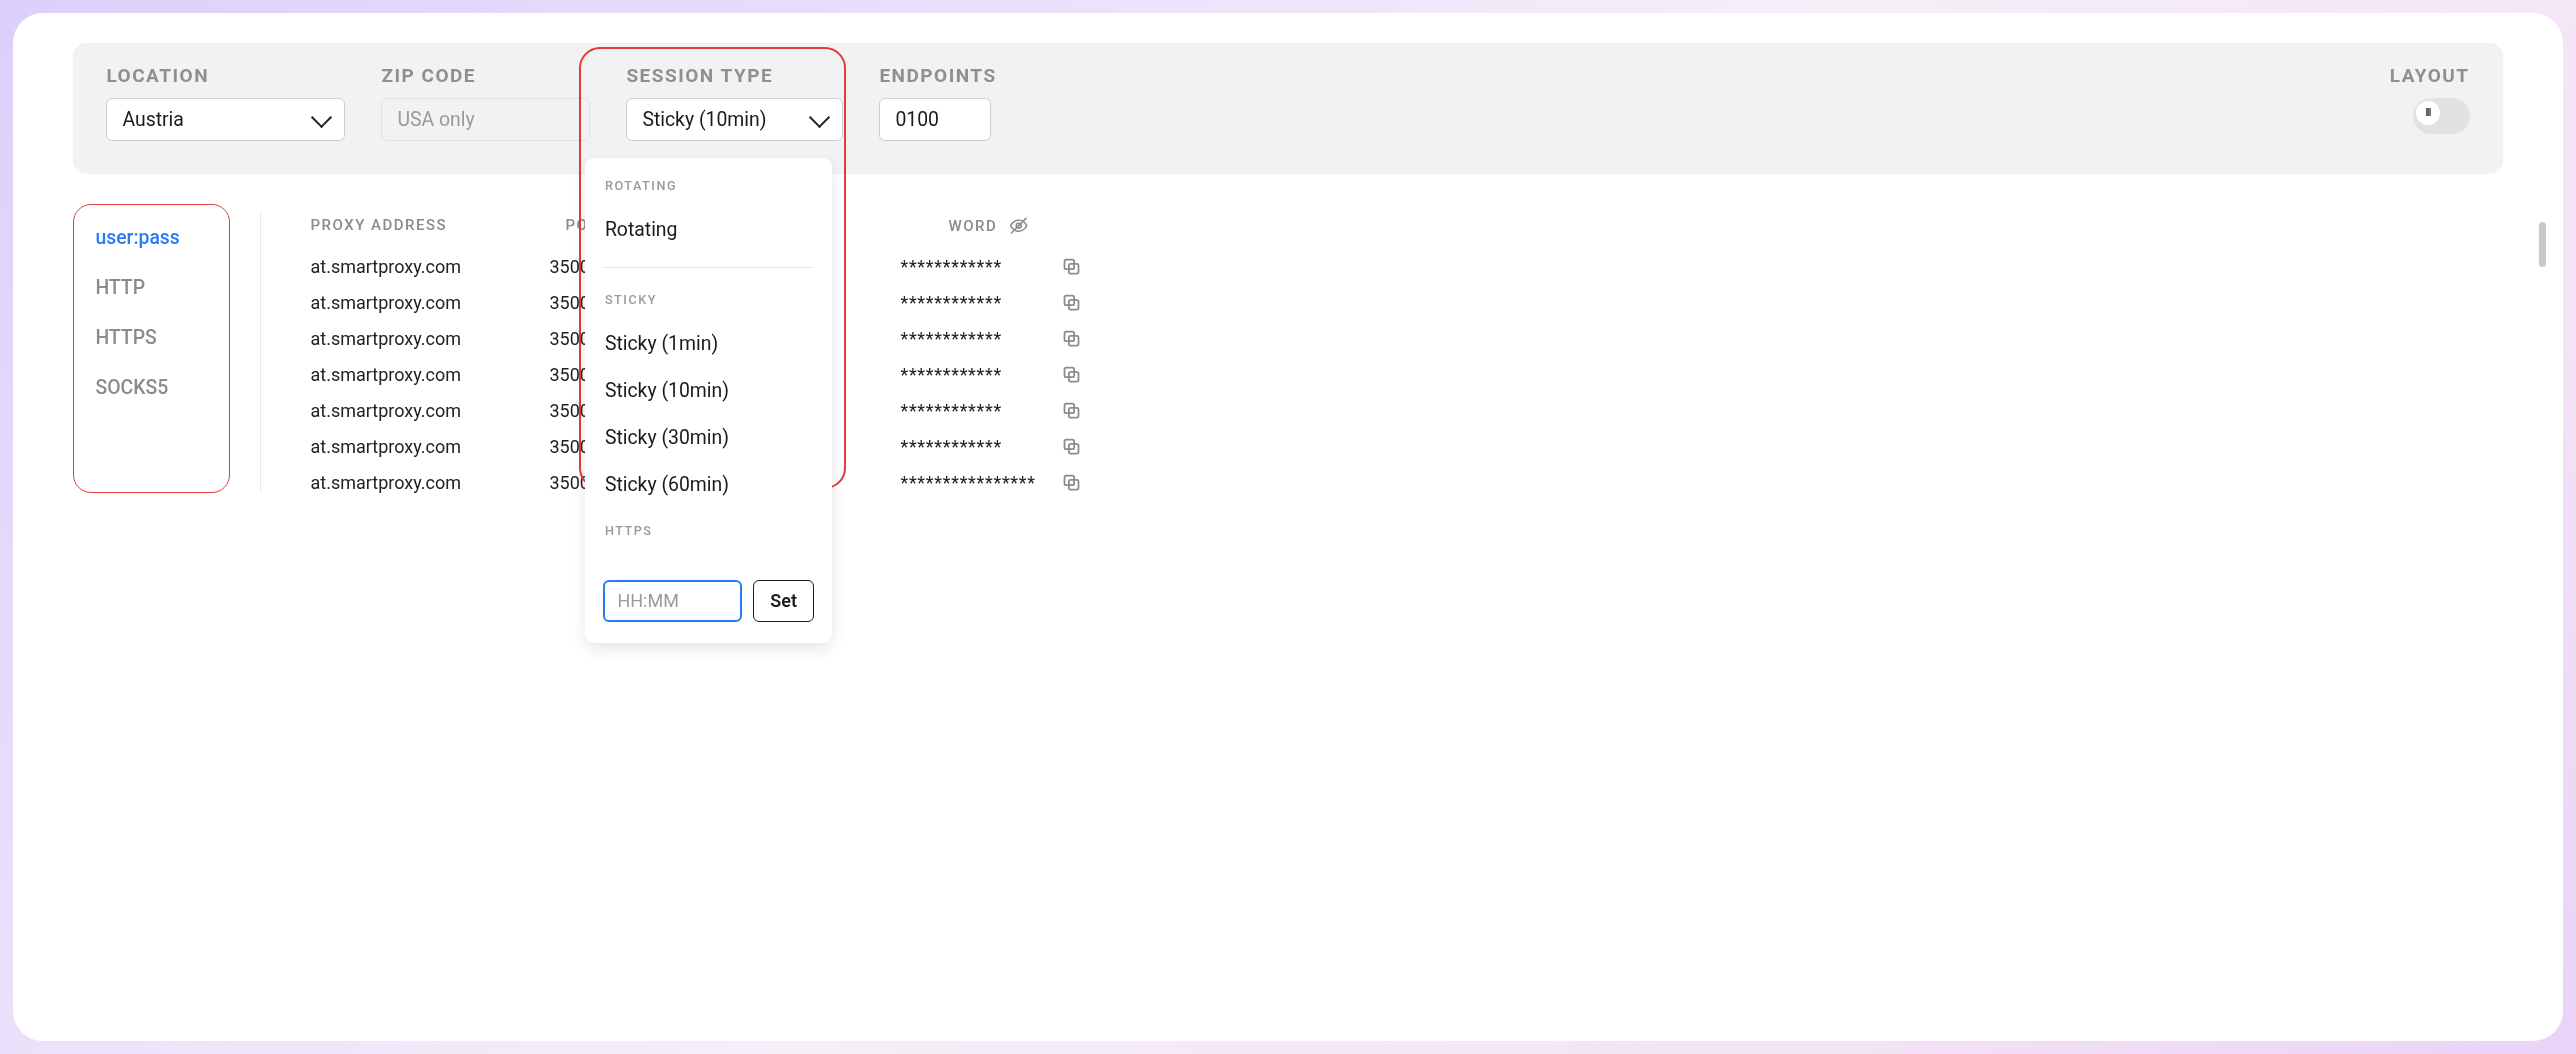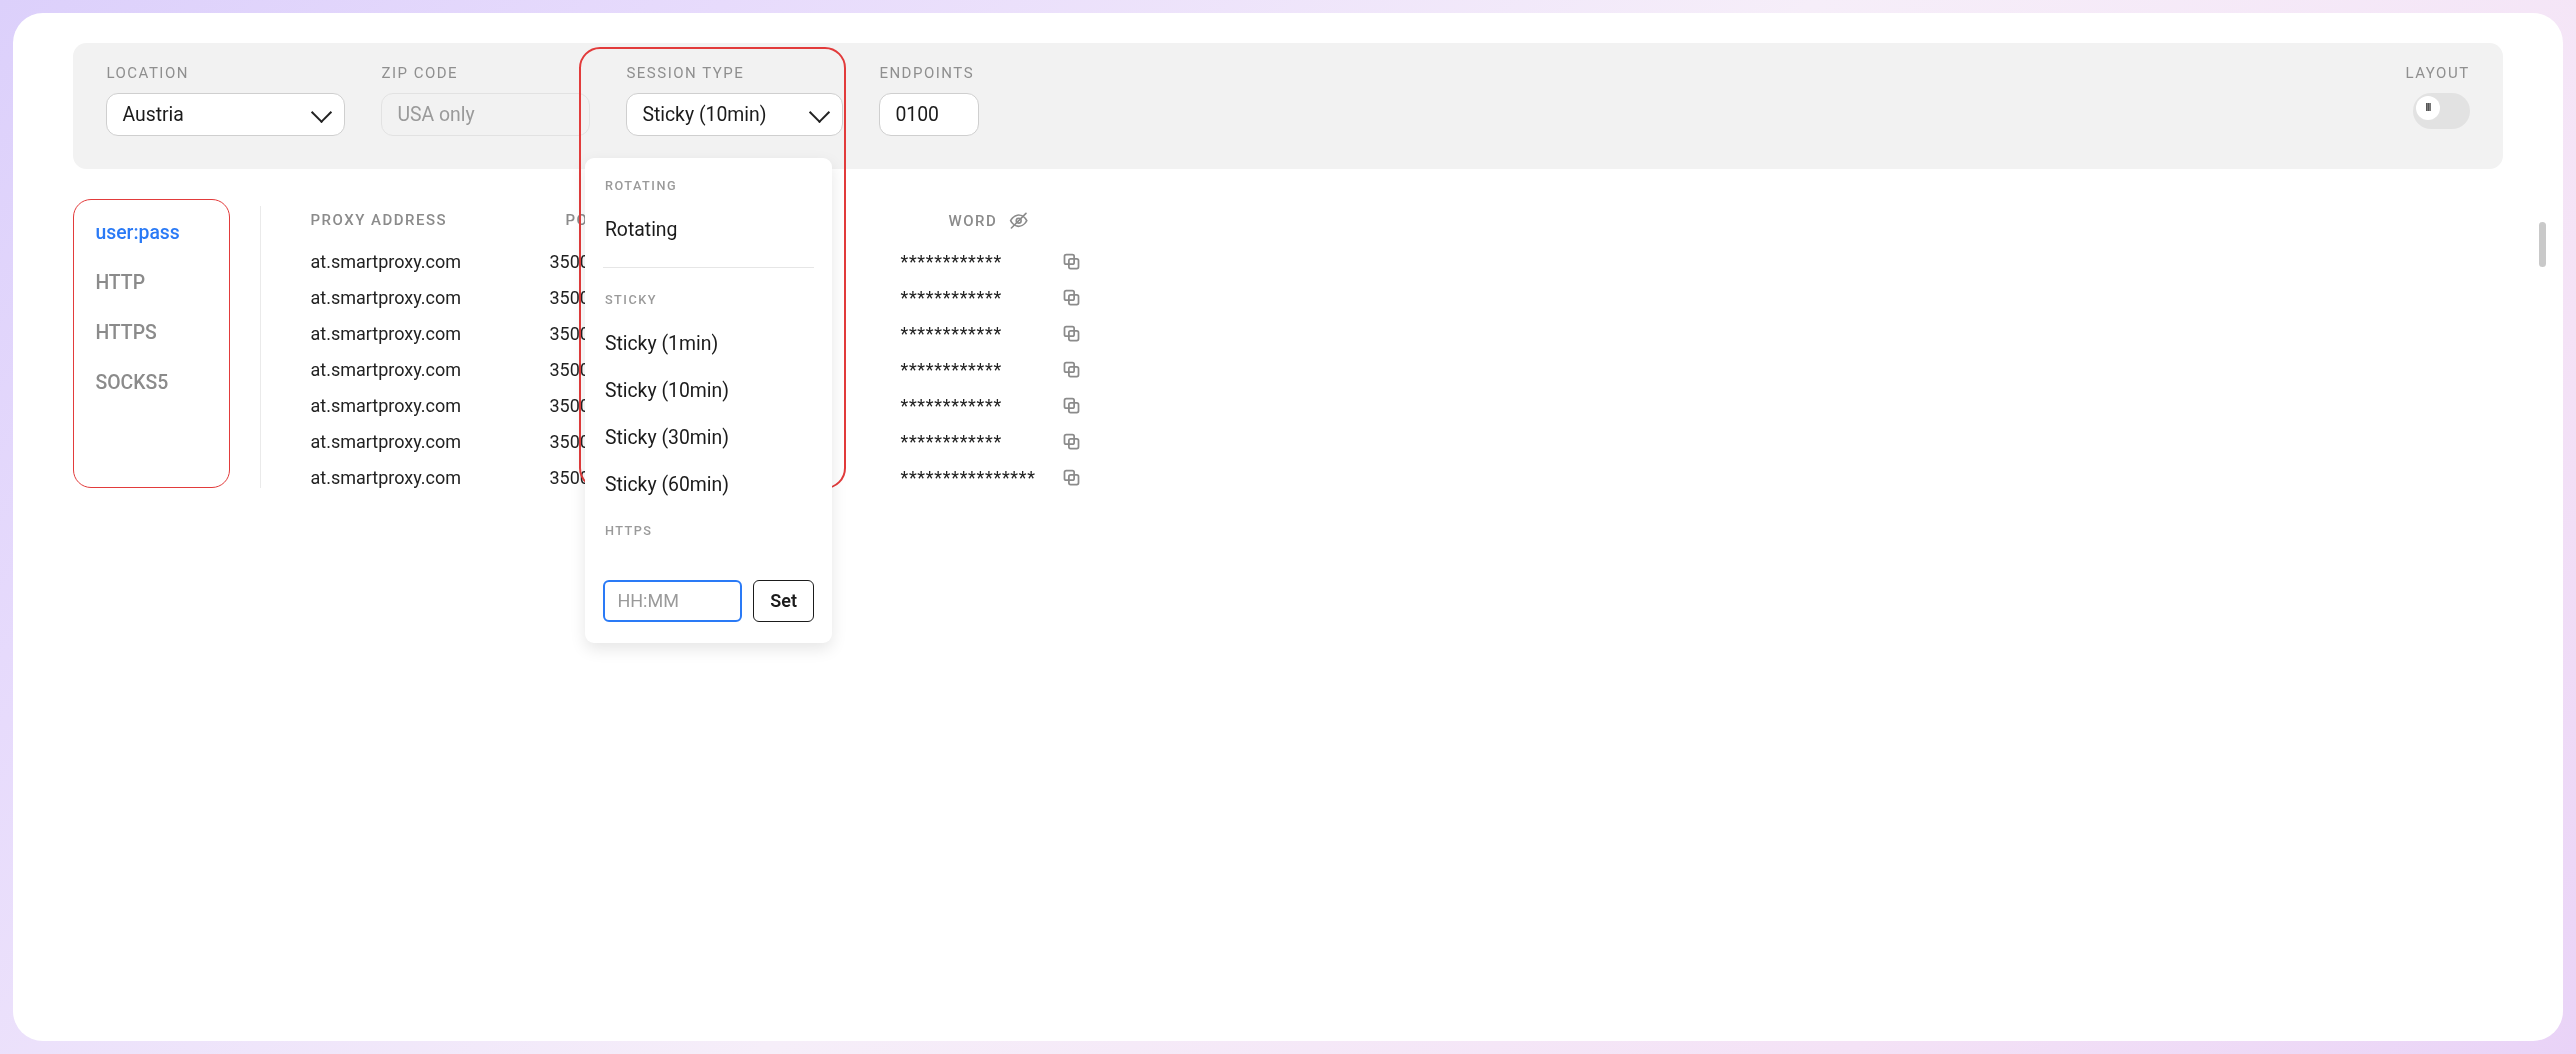--- a/index.html
+++ b/index.html
@@ -20,49 +20,49 @@
 .filters-bar {
   background: #f2f2f2;
   border-radius: 13.4px;
   padding: 21px 33px 33px 33px;
   display: flex;
   gap: 36px;
   align-items: flex-start;
 }
 .filter-group { display: flex; flex-direction: column; gap: 10.5px; }
 .filter-label {
-  font-size: 15px;
+  font-size: 19px;
   letter-spacing: 1.5px;
   color: #8f8f8f;
-  font-weight: 400;
+  font-weight: 700;
 }
 .select-box, .text-input {
   height: 43px;
   border: 0.7px solid #cfcfcf;
-  border-radius: 12px;
+  border-radius: 6px;
   padding: 16px 15px;
   font-size: 19.4px;
   color: #1b1b1b;
   background: #fff;
   display: flex;
   align-items: center;
   justify-content: space-between;
   gap: 12px;
 }
 .text-input { color:#1b1b1b; }
 .text-input.placeholder { color:#9a9a9a; background:#f2f2f2; border-color:#e2e2e2; }
 .chevron {
   width: 15px; height: 15px; display:inline-block;
   border-right: 2.2px solid #222; border-bottom: 2.2px solid #222;
   transform: rotate(45deg); margin-top:-4.5px;
 }
 .fg-location .select-box { width: 239px; }
 .fg-zip .text-input { width: 209px; }
 .fg-session .select-box { width: 217px; }
-.fg-endpoints .text-input { width: 100px; }
+.fg-endpoints .text-input { width: 112px; }
 .fg-layout { margin-left:auto; align-items:flex-end; }
 .toggle {
   width: 57px; height: 36px; border-radius: 746px;
   background:#e2e2e2; position:relative;
 }
 .toggle-knob {
   position:absolute; left:3px; top:3px; width:24px; height:24px;
   border-radius:50%; background:#fff; display:flex; align-items:center; justify-content:center;
   font-size:10.5px; color:#555; letter-spacing:-1.5px; font-weight:700;
 }

